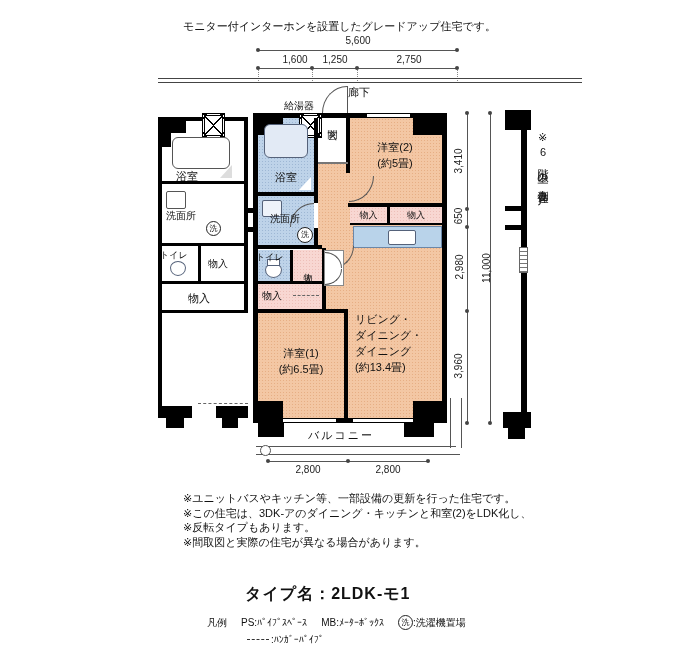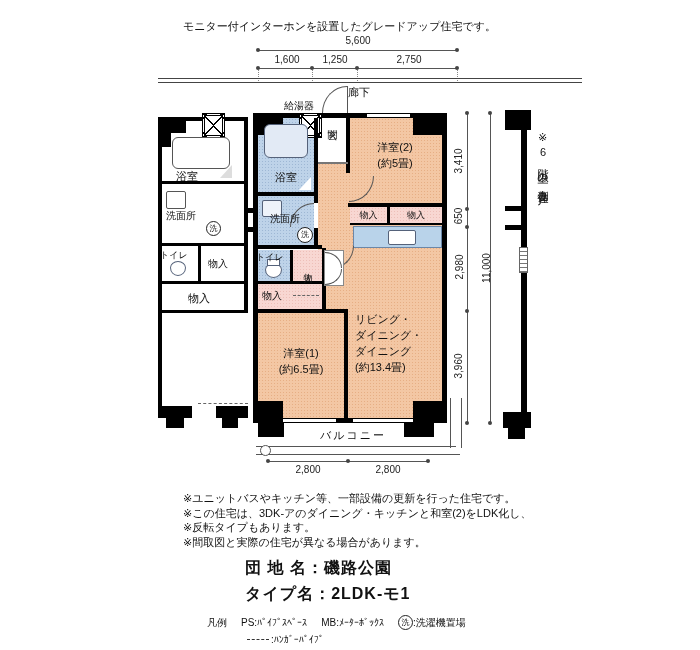--- a/index.html
+++ b/index.html
@@ -48,21 +48,21 @@
 <body>
 
 <div class="page">
 
   <div class="lbl" style="left:183px;top:19px;font-size:11px;">モニター付インターホンを設置したグレードアップ住宅です。</div>
 
   <div class="dimlabel" style="left:333px;top:35px;width:50px;">5,600</div>
   <div class="dline-h" style="left:258px;top:50px;width:200px;"></div>
   <div class="dot" style="left:256px;top:48px;"></div>
   <div class="dot" style="left:455px;top:48px;"></div>
-  <div class="dimlabel" style="left:262px;top:54px;width:50px;">1,600</div>
+  <div class="dimlabel" style="left:270px;top:54px;width:50px;">1,600</div>
   <div class="dimlabel" style="left:311px;top:54px;width:48px;">1,250</div>
   <div class="dimlabel" style="left:383px;top:54px;width:52px;">2,750</div>
   <div class="dline-h" style="left:258px;top:68px;width:200px;"></div>
   <div class="dot" style="left:256px;top:66px;"></div>
   <div class="dot" style="left:310px;top:66px;"></div>
   <div class="dot" style="left:355px;top:66px;"></div>
   <div class="dot" style="left:455px;top:66px;"></div>
   <div class="lead" style="left:258px;top:70px;height:13px;"></div>
   <div class="lead" style="left:312px;top:70px;height:13px;"></div>
   <div class="lead" style="left:357px;top:70px;height:13px;"></div>
@@ -183,21 +183,21 @@
       <div>ダイニング・</div>
       <div>ダイニング</div>
       <div>(約13.4畳)</div>
     </div>
     <div class="lbl center" style="left:5px;top:232px;width:86px;height:16px;font-size:11px;">洋室(1)</div>
     <div class="lbl center" style="left:5px;top:248px;width:86px;height:16px;font-size:11px;">(約6.5畳)</div>
   </div>
 
   <div class="blk" style="left:258px;top:423px;width:26px;height:14px;"></div>
   <div class="blk" style="left:404px;top:423px;width:30px;height:14px;"></div>
-  <div class="lbl" style="left:320px;top:428px;font-size:11px;letter-spacing:2px;">バルコニー</div>
+  <div class="lbl" style="left:308px;top:428px;font-size:11px;letter-spacing:2px;">バルコニー</div>
   <div class="dline-h" style="left:256px;top:446px;width:200px;"></div>
   <div class="dline-h" style="left:256px;top:454px;width:204px;"></div>
   <div class="abs" style="left:260px;top:445px;width:9px;height:9px;border:1px solid #555;border-radius:50%;background:#fff;"></div>
   <div class="abs" style="left:450px;top:398px;width:10px;height:50px;border-left:1px solid #555;border-right:1px solid #555;"></div>
 
   <div class="dline-h" style="left:268px;top:461px;width:160px;"></div>
   <div class="dot" style="left:266px;top:459px;"></div>
   <div class="dot" style="left:346px;top:459px;"></div>
   <div class="dot" style="left:426px;top:459px;"></div>
   <div class="dimlabel" style="left:278px;top:464px;width:60px;">2,800</div>
@@ -227,23 +227,20 @@
   <div class="blk" style="left:508px;top:428px;width:17px;height:11px;"></div>
   <div class="lbl vjp" style="left:535px;top:131px;font-size:11px;letter-spacing:2px;">※6階以上の妻側住戸</div>
 
   <div class="lbl note" style="left:183px;top:491px;">
     <div>※ユニットバスやキッチン等、一部設備の更新を行った住宅です。</div>
     <div>※この住宅は、3DK-アのダイニング・キッチンと和室(2)をLDK化し、</div>
     <div>※反転タイプもあります。</div>
     <div>※間取図と実際の住宅が異なる場合があります。</div>
   </div>
 
-  <div class="lbl" style="left:245px;top:558px;font-size:16px;font-weight:600;letter-spacing:1px;">
-    <span>団 地 名：</span><span>磯路公園</span>
-  </div>
   <div class="lbl" style="left:245px;top:584px;font-size:16px;font-weight:600;letter-spacing:1px;">
     <span>タイプ名：</span><span>2LDK-モ1</span>
   </div>
 
   <div class="abs" style="left:207px;top:615px;display:flex;gap:14px;align-items:center;font-size:10px;">
     <span>凡例</span>
     <span>PS:ﾊﾟｲﾌﾟｽﾍﾟｰｽ</span>
     <span>MB:ﾒｰﾀｰﾎﾞｯｸｽ</span>
     <span style="display:inline-flex;align-items:center;">
       <span class="wcirc" style="position:static;width:13px;height:13px;">洗</span>

